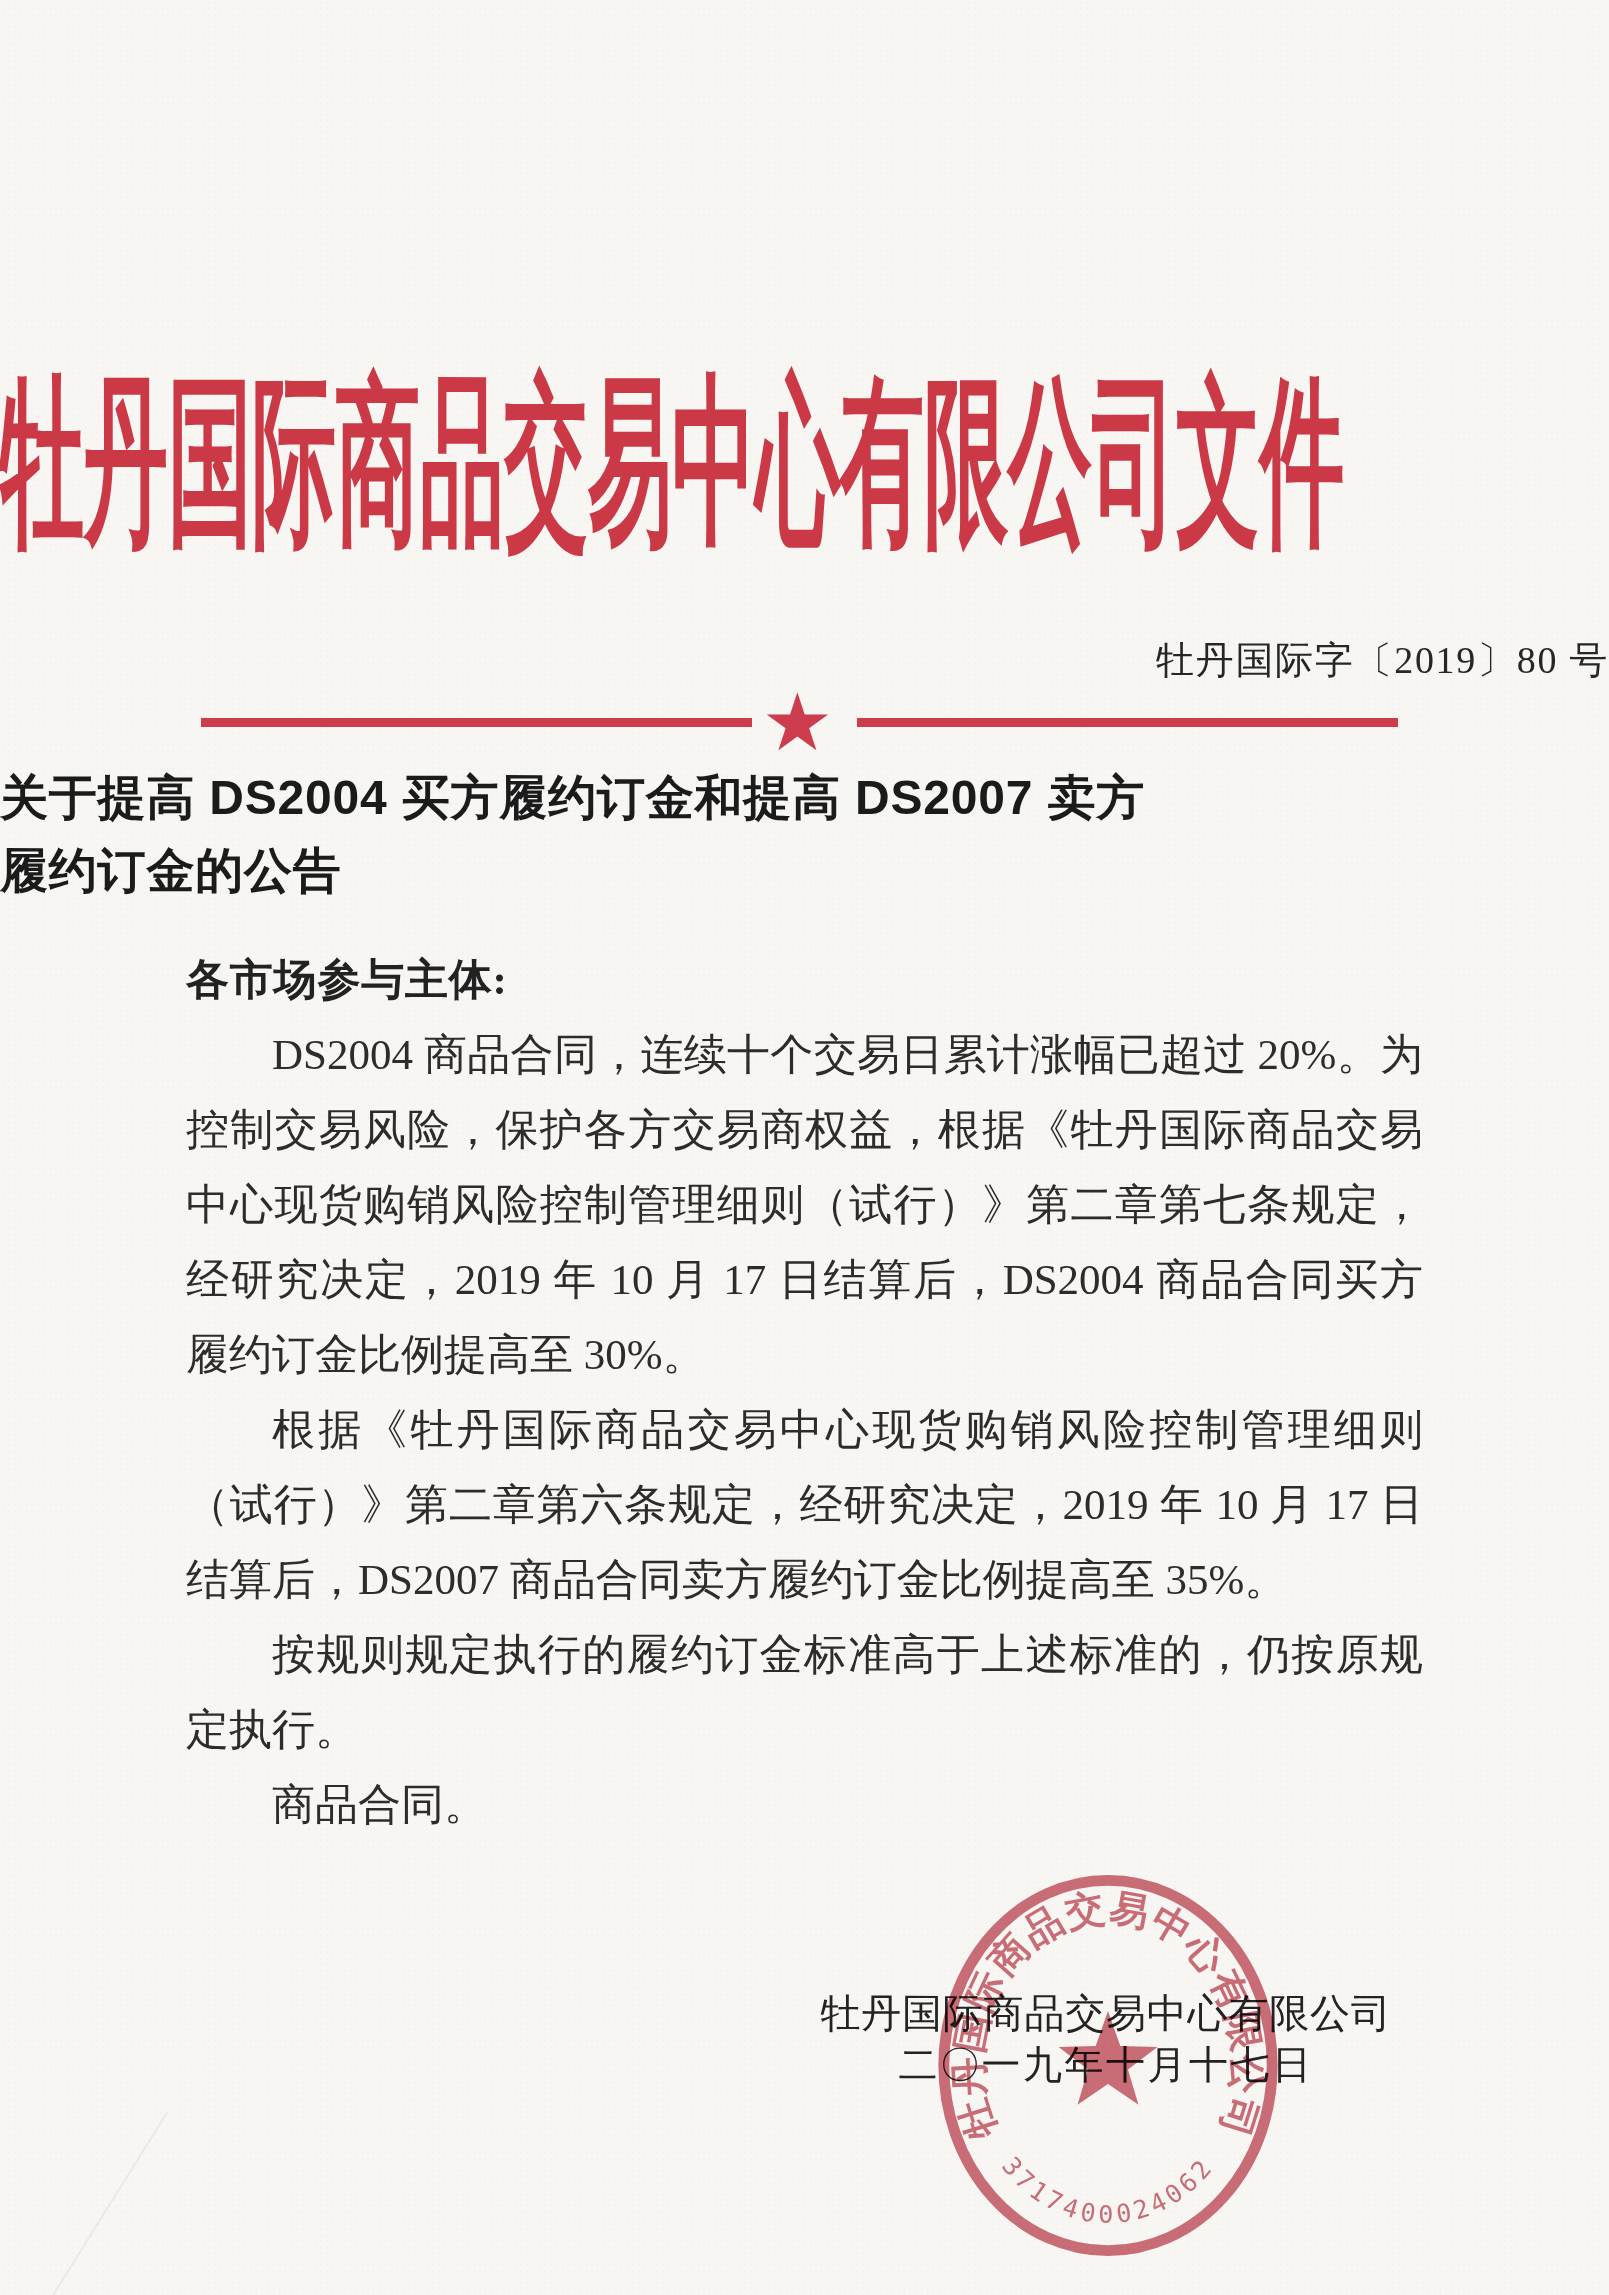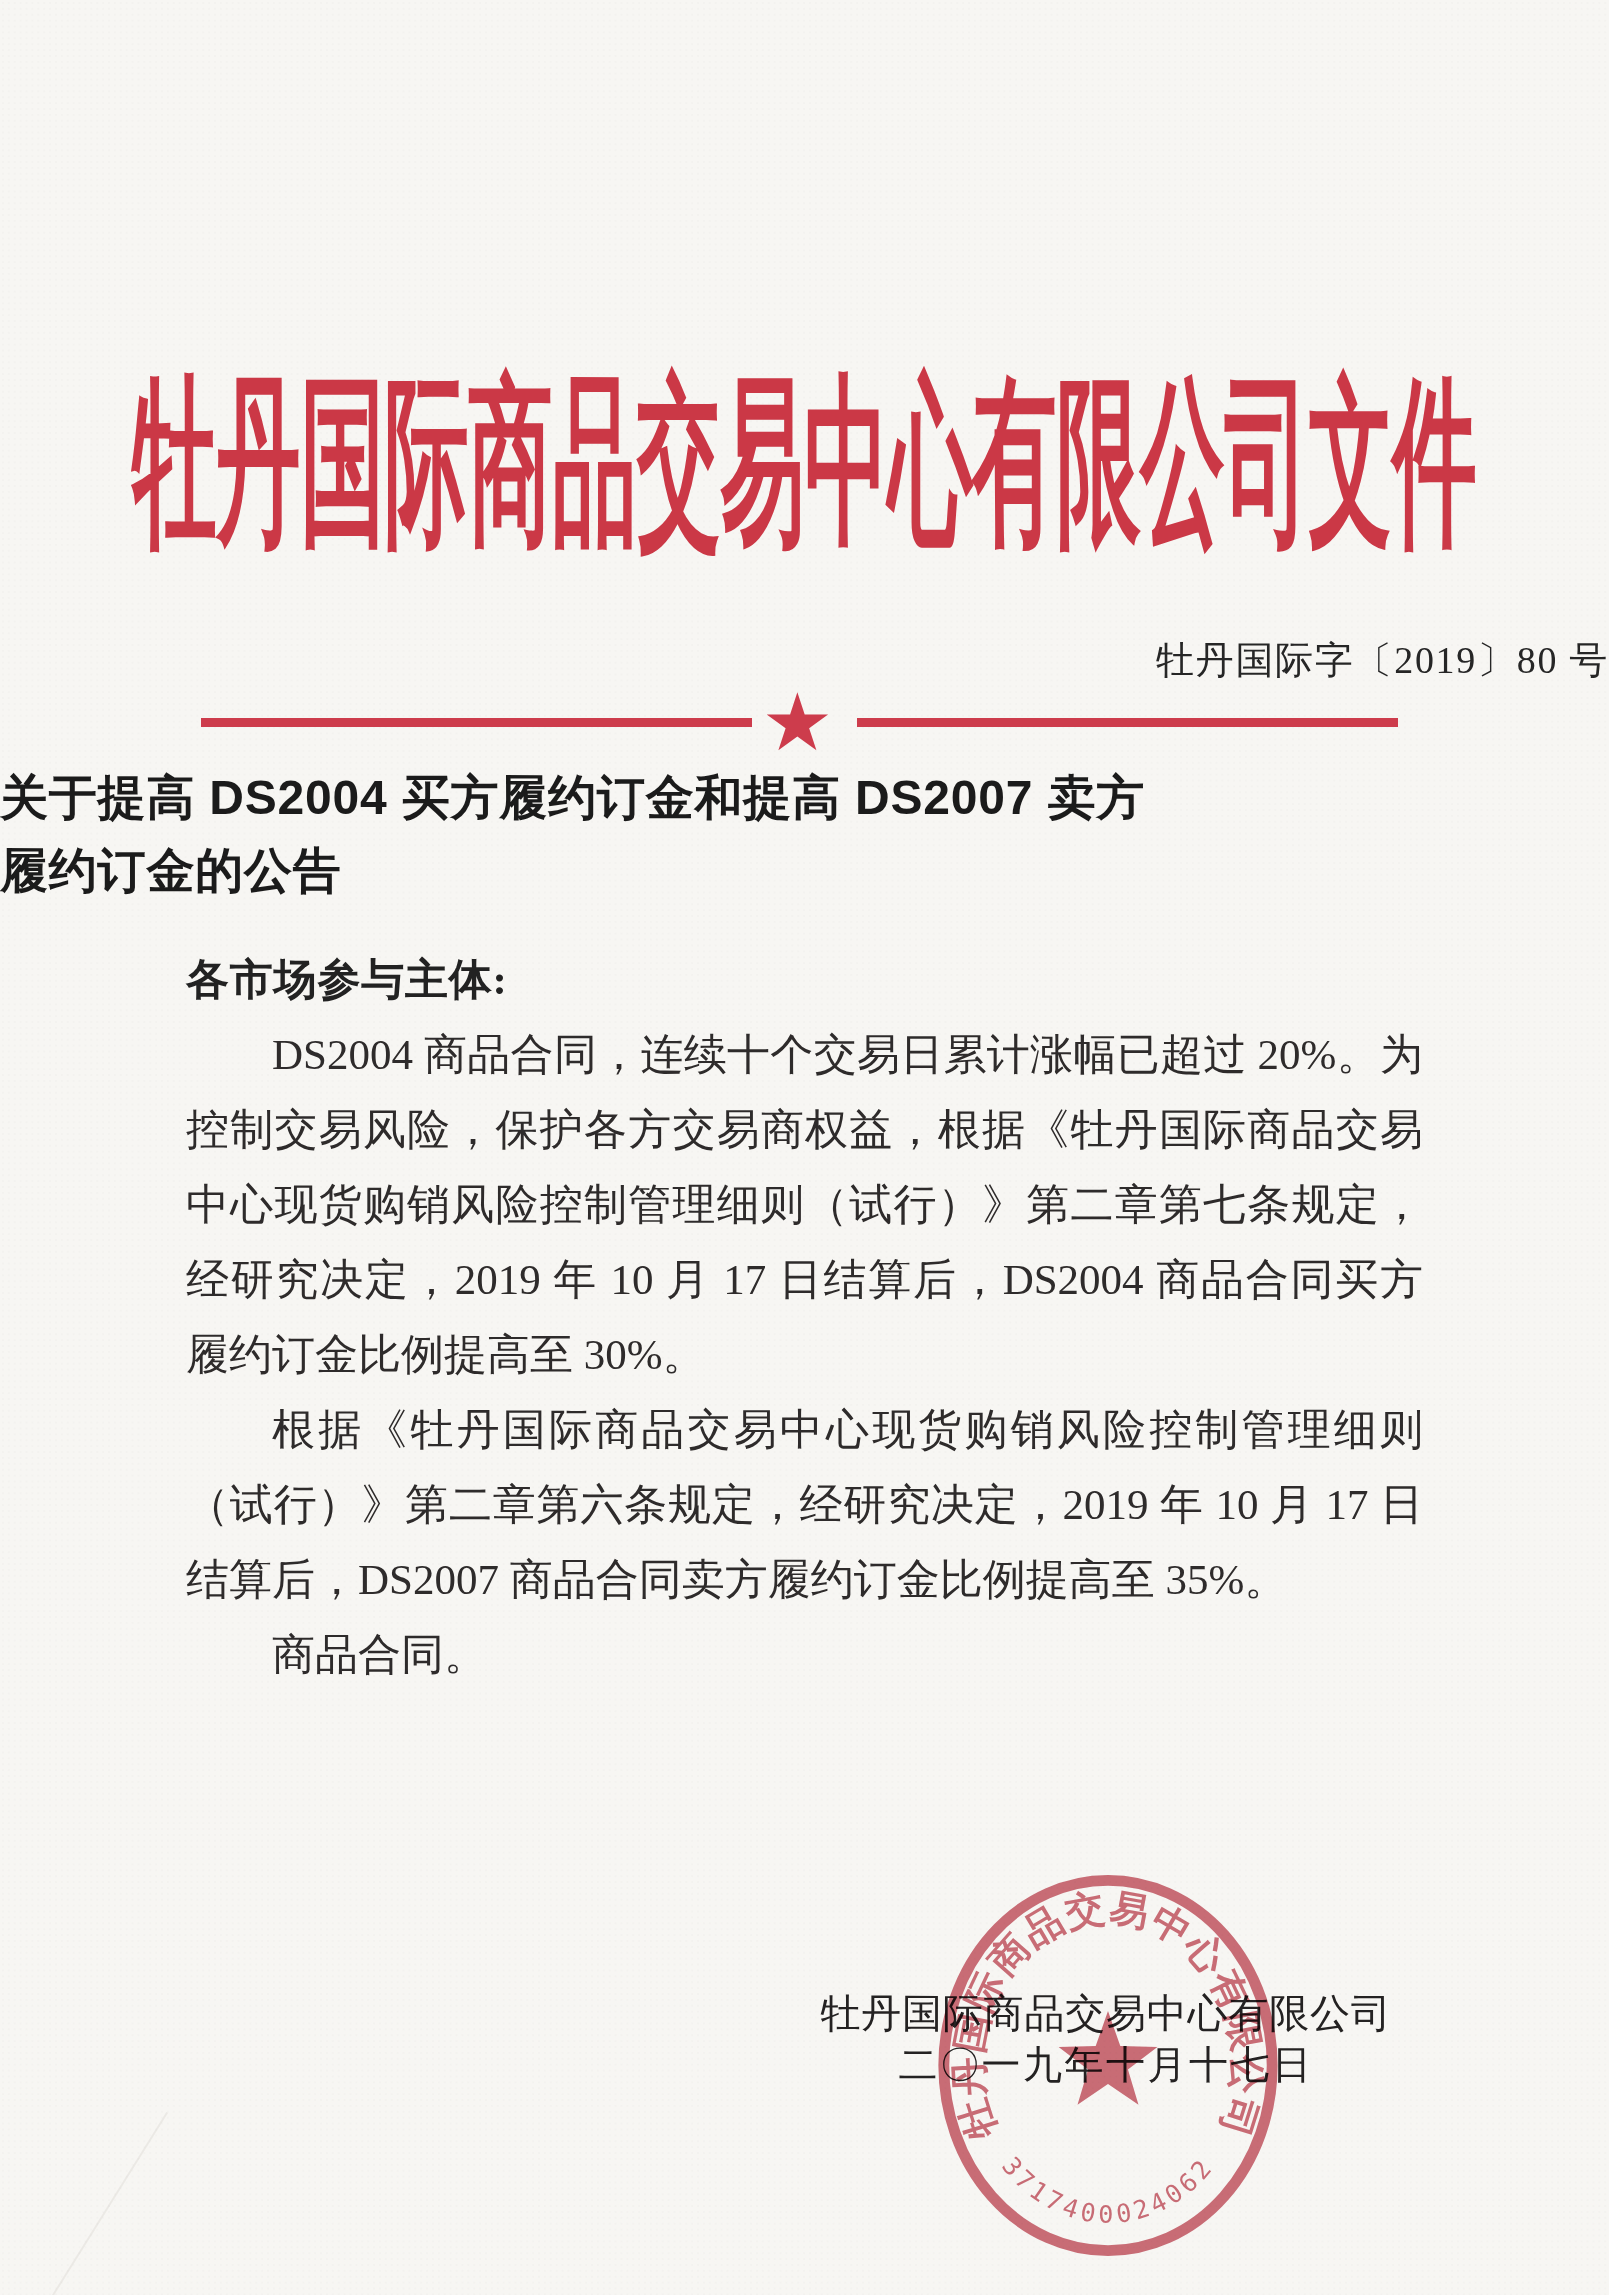--- a/index.html
+++ b/index.html
@@ -13,21 +13,21 @@
   .page {
     position: absolute; inset: 0;
     background-color: #f7f6f3;
     background-image: radial-gradient(rgba(60,55,50,0.018) 0.8px, transparent 0.8px);
     background-size: 5.9px 5.9px;
   }
 
   
   .letterhead {
     position: absolute; top: 367px; left: 0; width: 100%; height: 194px;
-    display: flex; align-items: center; justify-content: center;
+    display: flex; align-items: center; 
     overflow: visible;
   }
   .letterhead-text {
     font-size: 84px; font-weight: bold;
     color: #cb3846;
     transform: scaleY(2.18);
     white-space: nowrap;
     letter-spacing: 0px;
     font-family: "Liberation Serif", "DejaVu Serif", serif;
   }
@@ -139,20 +139,21 @@
   <h1 class="announce-title">
     <span>关于提高 DS2004 买方履约订金和提高 DS2007 卖方</span><br>
     <span>履约订金的公告</span>
   </h1>
 
   <main class="body-text">
     <p class="salutation">各市场参与主体:</p>
     <div>
         <p class="body-para">DS2004 商品合同，连续十个交易日累计涨幅已超过 20%。为控制交易风险，保护各方交易商权益，根据《牡丹国际商品交易中心现货购销风险控制管理细则（试行）》第二章第七条规定，经研究决定，2019 年 10 月 17 日结算后，DS2004 商品合同买方履约订金比例提高至 30%。</p>
         <p class="body-para">根据《牡丹国际商品交易中心现货购销风险控制管理细则（试行）》第二章第六条规定，经研究决定，2019 年 10 月 17 日结算后，DS2007 商品合同卖方履约订金比例提高至 35%。</p>
+        <p class="body-para">按规则规定执行的履约订金标准高于上述标准的，仍按原规定执行。</p>
         <p class="body-para">商品合同。</p>
       </div>
   </main>
 
   <div class="signature">
     <div class="sig-company">牡丹国际商品交易中心有限公司</div>
     <div class="sig-date">二〇一九年十月十七日</div>
   </div>
 
   <svg class="stamp" viewBox="0 0 420 462" xmlns="http://www.w3.org/2000/svg">

